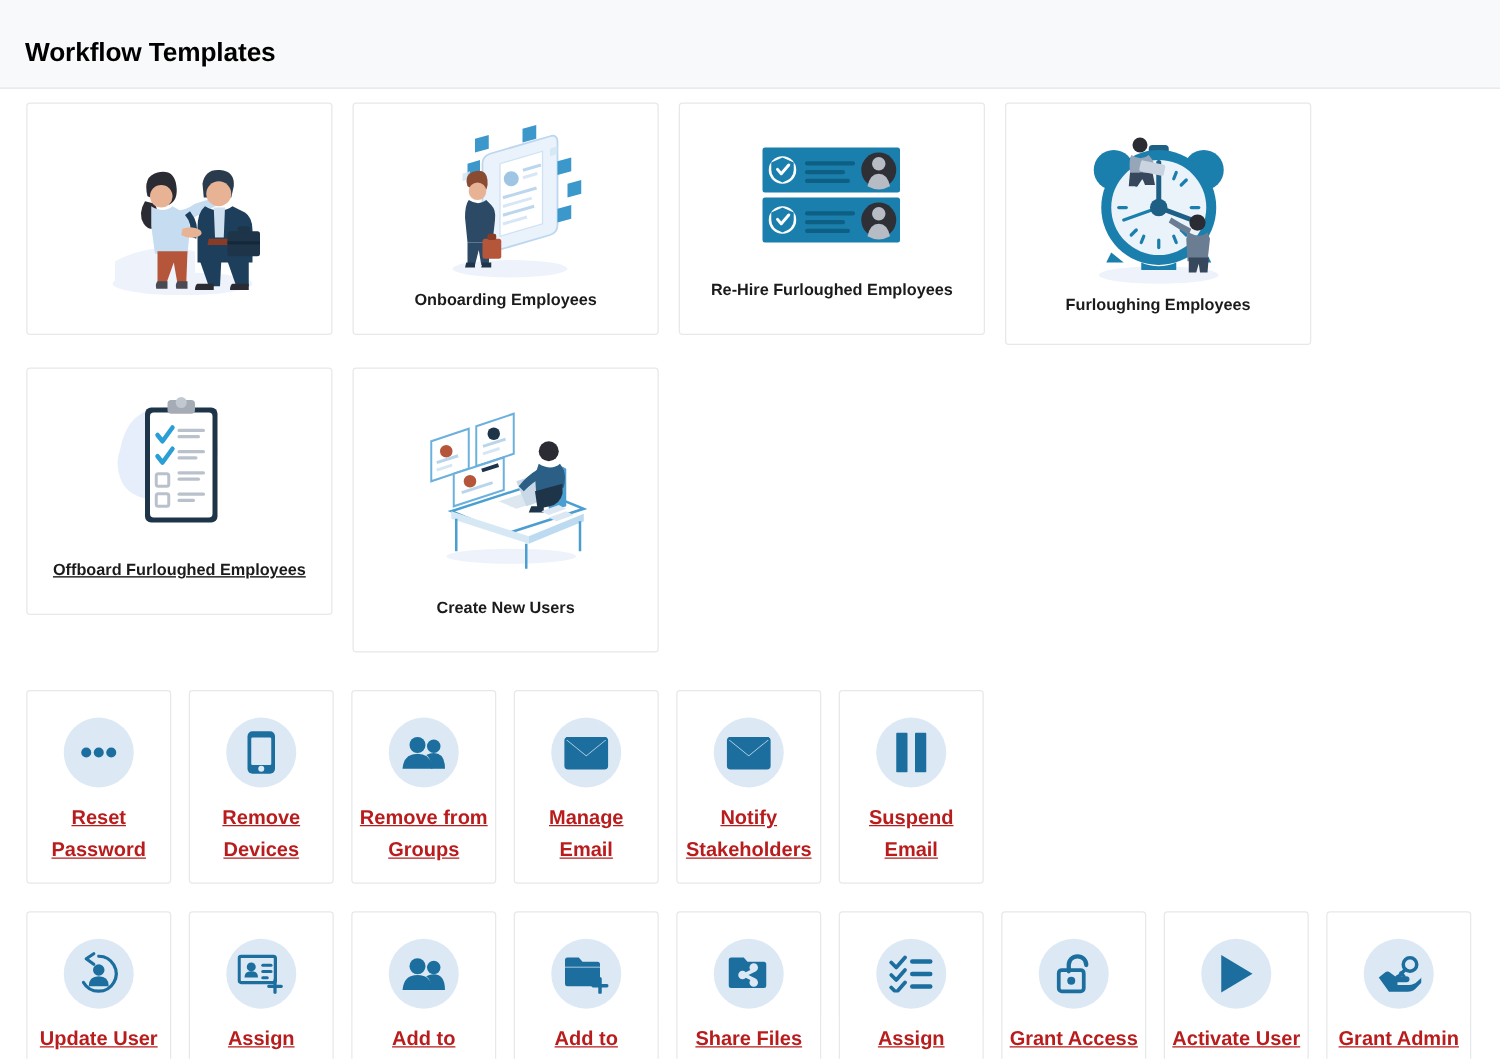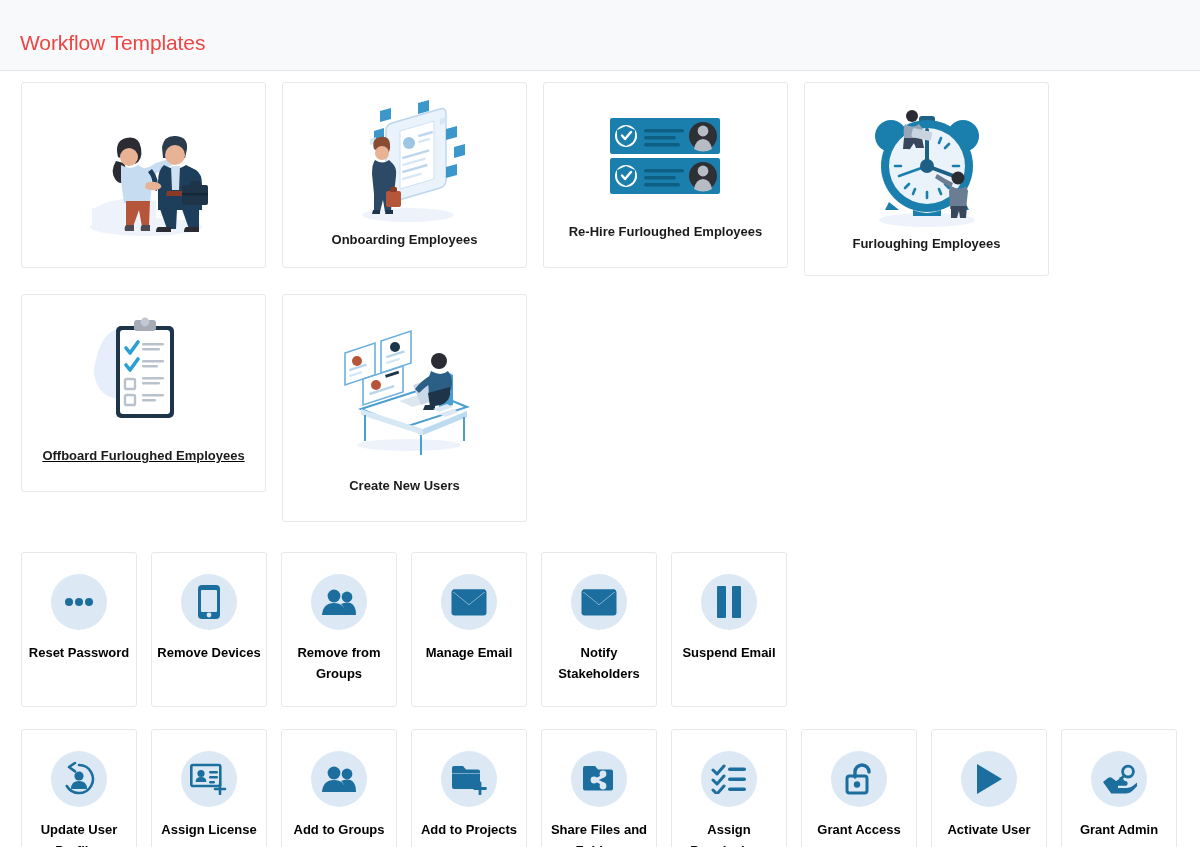--- a/index.html
+++ b/index.html
@@ -17,22 +17,22 @@
   .page-header {
     height: 71px;
     background: #f8f9fa;
     border-bottom: 1px solid #e3e5e8;
     display: flex;
     align-items: center;
     padding: 0 20px;
   }
   .page-title {
     font-size: 21px;
-    font-weight: normal;
-    color: #ef4444;
+    font-weight: bold;
+    color: #000000;
     letter-spacing: -0.1px;
     margin-top: 16px;
   }
 
   
   .content { padding: 11px 21px 0 21px; }
 
   
   .template-row { display: flex; align-items: flex-start; }
   .template-row.row2 { margin-top: 18px; }
@@ -96,27 +96,28 @@
     border-radius: 50%;
     background: #dce9f5;
     display: flex;
     align-items: center;
     justify-content: center;
     flex: 0 0 auto;
   }
   .tile-icon-circle svg { display: block; }
   .tile-label {
     margin-top: 12px;
-    font-size: 13px;
+    font-size: 16px;
     font-weight: bold;
-    color: #000000;
+    color: #b91c1c;
     text-align: center;
     line-height: 1.65;
     padding: 0 4px;
     white-space: pre-line;
+    text-decoration: underline;
   }
 
   
   .illus { display: block; }
 </style>
 </head>
 <body>
 
 <div id="app">
 

